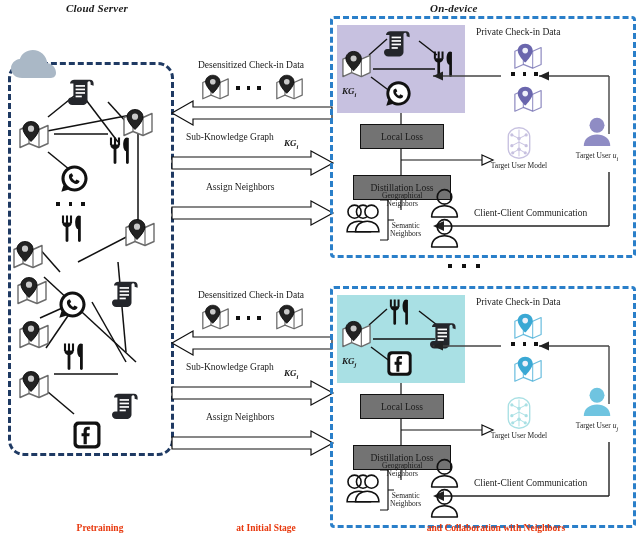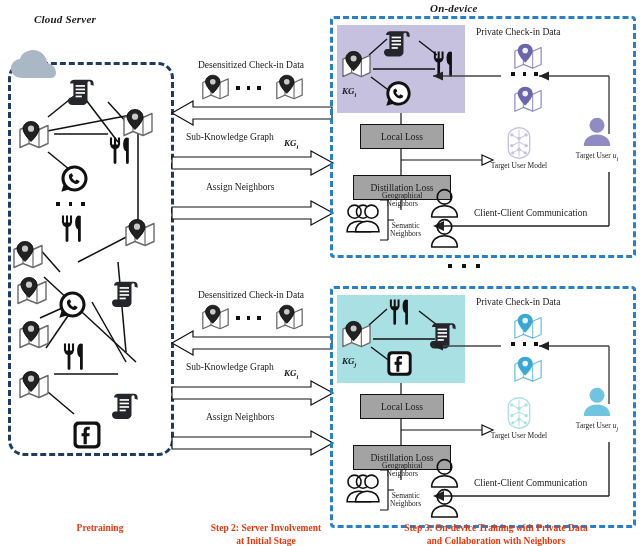--- a/index.html
+++ b/index.html
@@ -7,21 +7,21 @@
        font-family:"Liberation Serif", serif;color:#1a1a1a;}
   .abs{position:absolute;}
   .ttl{font-style:italic;font-weight:bold;font-size:11px;letter-spacing:.2px;white-space:nowrap;}
   .lbl{font-size:9.5px;white-space:nowrap;}
   .lbl-sm{font-size:7.5px;white-space:nowrap;line-height:1.05;text-align:center;}
   .step{color:#e8380d;font-weight:bold;font-size:9.5px;text-align:center;line-height:1.35;}
   .kg{font-style:italic;font-weight:bold;font-size:9px;}
   .kg sub{font-size:6.5px;}
   .dashbox{border:3px dashed #1f3a63;border-radius:16px;}
   .dashbox-blue{border:3px dashed #2a7fc9;border-radius:4px;}
-  .box{border:1.2px solid #111;background:#a3a3a3;display:flex;align-items:center;
+  .box{border:1.2px solid #111;background:#737373;display:flex;align-items:center;
        justify-content:center;font-size:9.5px;white-space:nowrap;}
   .dots{display:flex;gap:7px;align-items:center;}
   .dots i{width:3.5px;height:3.5px;background:#111;display:block;}
   svg{display:block;overflow:visible;}
 </style>
 </head>
 <body>
 
 <svg width="0" height="0" style="position:absolute" aria-hidden="true">
   <defs>
@@ -99,21 +99,21 @@
       <circle cx="13" cy="8.2" r="3" fill="#eef0fa"></circle>
     </g>
     <g id="i-cloud">
       <path d="M12 30 C5.6 30 1 25.8 1 20.5 C1 15.6 5 11.6 9.8 11.1
                C11.6 5.6 16.8 2 22.8 2 C30.4 2 36.6 7.8 37.3 15.1
                C42.3 15.9 46 20 46 24.8 C46 28 44 30 41 30 Z" fill="#aab8c6"></path>
     </g>
   </defs>
 </svg>
 
-<div class="abs ttl" style="left:34px;top:2px;margin-top:11px;">Cloud Server</div>
+<div class="abs ttl" style="left:66px;top:2px;">Cloud Server</div>
 <div class="abs ttl" style="left:430px;top:2px;">On-device</div>
 
 <div class="abs dashbox" style="left:8px;top:62px;width:160px;height:388px;"></div>
 
 <div class="abs" style="left:10px;top:48px;">
   <svg width="47" height="32" viewBox="0 0 47 32">
       <use href="#i-cloud"></use>
     </svg>
 </div>
 
@@ -550,19 +550,17 @@
 <div class="abs" style="left:430px;top:488px;color:#111;">
   <svg width="29" height="30" viewBox="0 0 28 29">
       <use href="#i-person"></use>
     </svg>
   </div>
 
 <div class="abs step" style="left:20px;top:522px;width:160px;">
   <div>Pretraining</div>
 </div>
 <div class="abs step" style="left:186px;top:522px;width:160px;">
-  <div>Step 2: Server Involvement</div>
   <div>at Initial Stage</div>
 </div>
 <div class="abs step" style="left:358px;top:522px;width:276px;">
-  <div>Step 3: On-device Training with Private Data</div>
   <div>and Collaboration with Neighbors</div>
 </div>
 
 </body></html>

